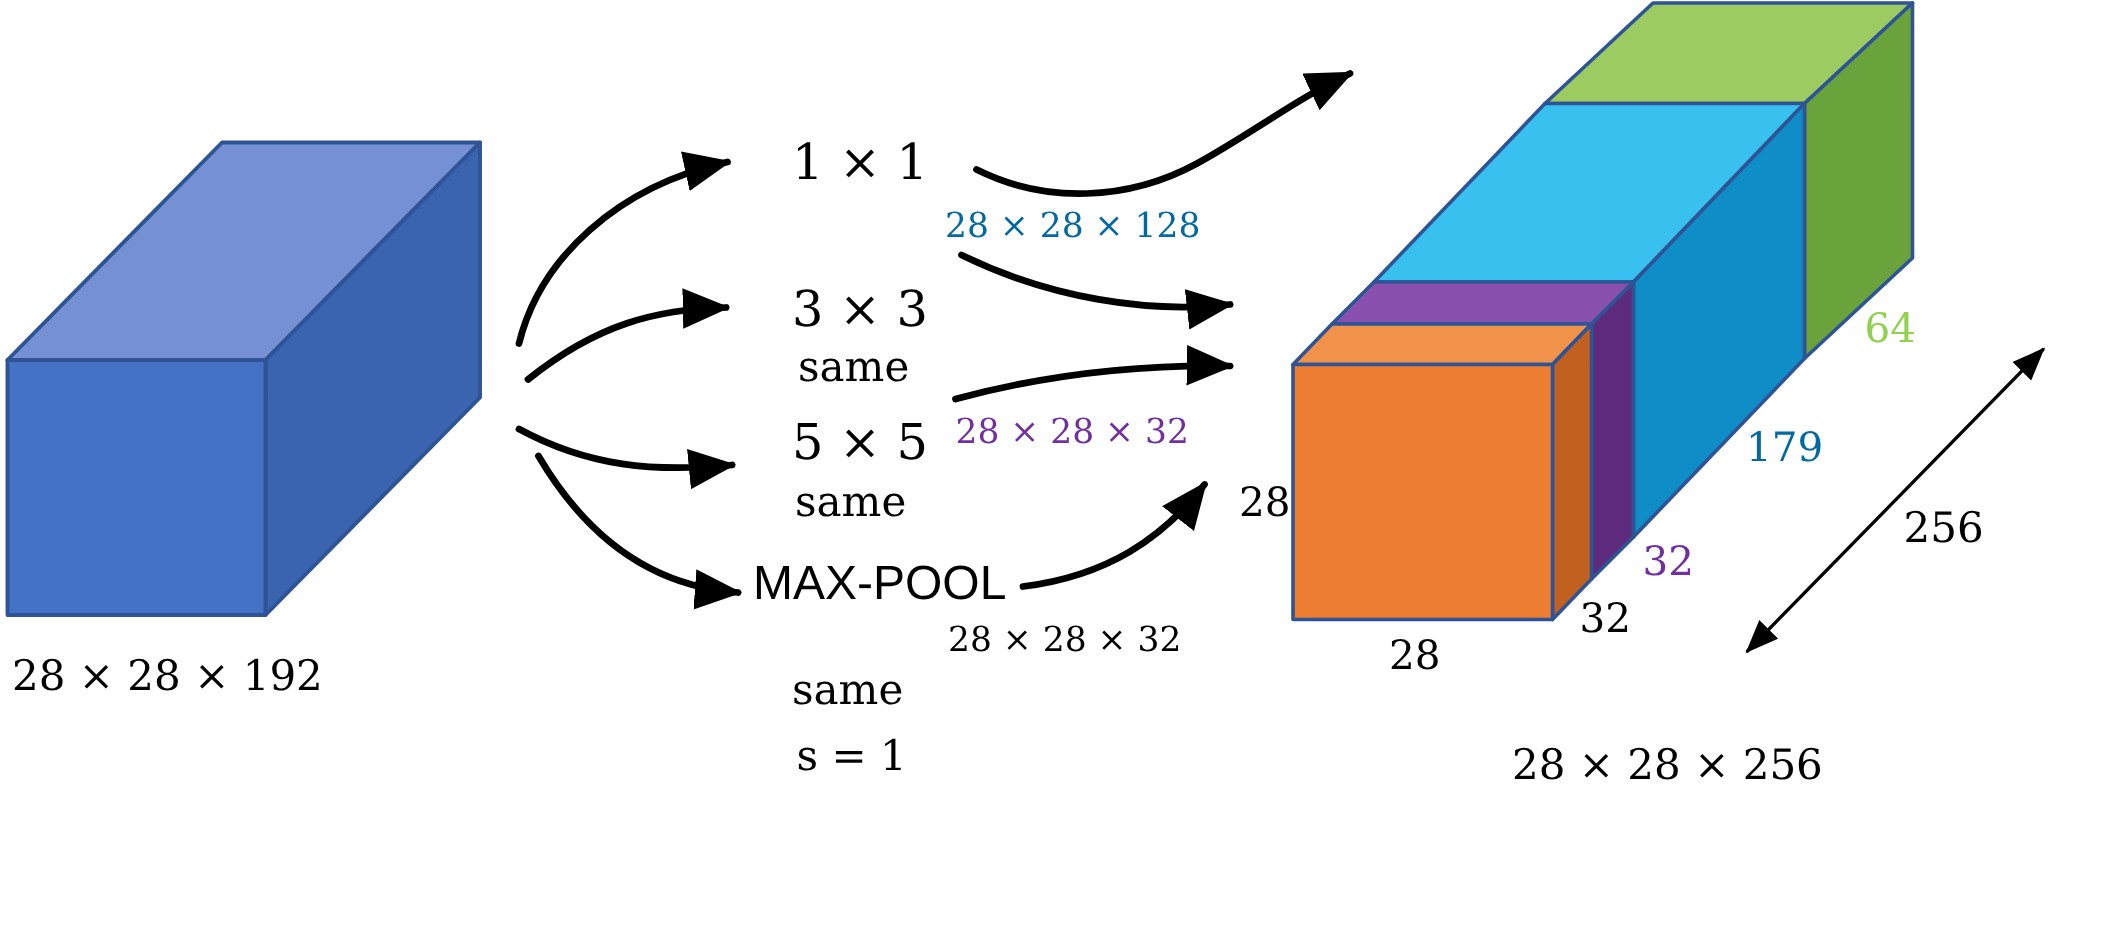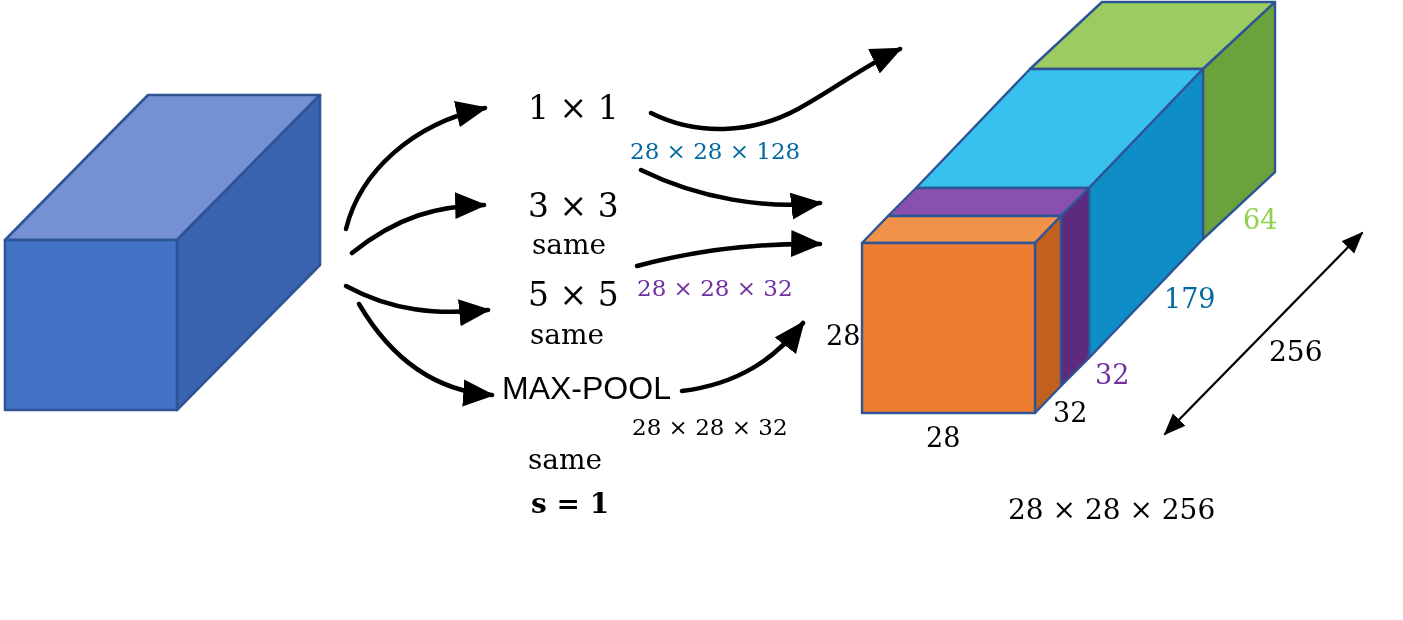--- a/index.html
+++ b/index.html
@@ -68,35 +68,36 @@
     <polygon class="shape" points="1089,188 1203,69 1203,239 1089,358" fill="#0F8DC6"></polygon>
     <polygon class="shape" points="888,216 1061,216 1089,188 916,188" fill="#8951AD"></polygon>
     <polygon class="shape" points="1061,216 1089,188 1089,358 1061,386" fill="#5D2A7E"></polygon>
     <polygon class="shape" points="862,243 1035,243 1061,216 888,216" fill="#F0924A"></polygon>
     <polygon class="shape" points="1035,243 1061,216 1061,386 1035,413" fill="#C2611F"></polygon>
     <polygon class="shape" points="862,243 1035,243 1035,413 862,413" fill="#ED7D31"></polygon>
 
     <path class="arrow-thin" d="M 1165 434 L 1362 233" marker-start="url(#ah2)" marker-end="url(#ah2)"></path>
   </svg>
 
+  <div class="lbl fs-big" style="left:8px;top:437px;">28 × 28 × 192</div>
 
   <div class="lbl fs-op" style="left:528px;top:91px;">1 × 1</div>
 
   <div class="lbl fs-dims c-cyan" style="left:630px;top:140px;">28 × 28 × 128</div>
   <div class="lbl fs-op" style="left:528px;top:189px;">3 × 3</div>
   <div class="lbl fs-pad" style="left:532px;top:231px;">same</div>
 
   <div class="lbl fs-op" style="left:528px;top:278px;">5 × 5</div>
   <div class="lbl fs-dims c-purple" style="left:637px;top:277px;">28 × 28 × 32</div>
   <div class="lbl fs-pad" style="left:530px;top:321px;">same</div>
 
   <div class="lbl fs-op sans" style="left:502px;top:372px;font-size:32px;">MAX-POOL</div>
   <div class="lbl fs-dims c-orange" style="left:632px;top:416px;">28 × 28 × 32</div>
   <div class="lbl fs-pad" style="left:528px;top:446px;">same</div>
-  <div class="lbl fs-pad" style="left:531px;top:490px;font-weight:bold;">s = 1</div>
+  <div class="lbl fs-pad" style="left:531px;top:490px;">s = 1</div>
 
   <div class="lbl fs-num c-orange" style="left:826px;top:322px;">28</div>
   <div class="lbl fs-num c-orange" style="left:926px;top:424px;">28</div>
   <div class="lbl fs-num c-orange" style="left:1053px;top:399px;">32</div>
   <div class="lbl fs-num c-purple" style="left:1095px;top:361px;">32</div>
   <div class="lbl fs-num c-cyan" style="left:1164px;top:285px;">179</div>
   <div class="lbl fs-num c-green" style="left:1243px;top:206px;">64</div>
   <div class="lbl fs-big" style="left:1269px;top:338px;">256</div>
   <div class="lbl fs-big" style="left:1008px;top:496px;">28 × 28 × 256</div>
 

